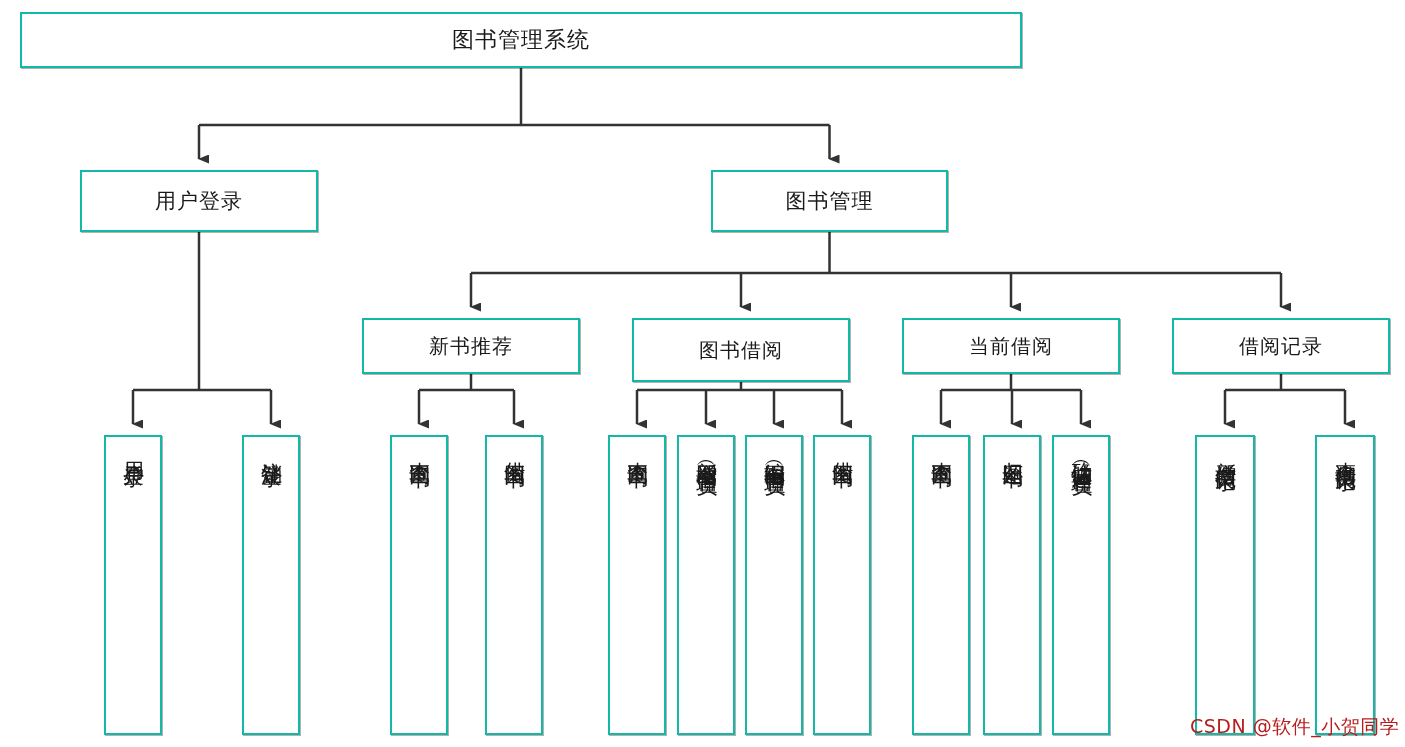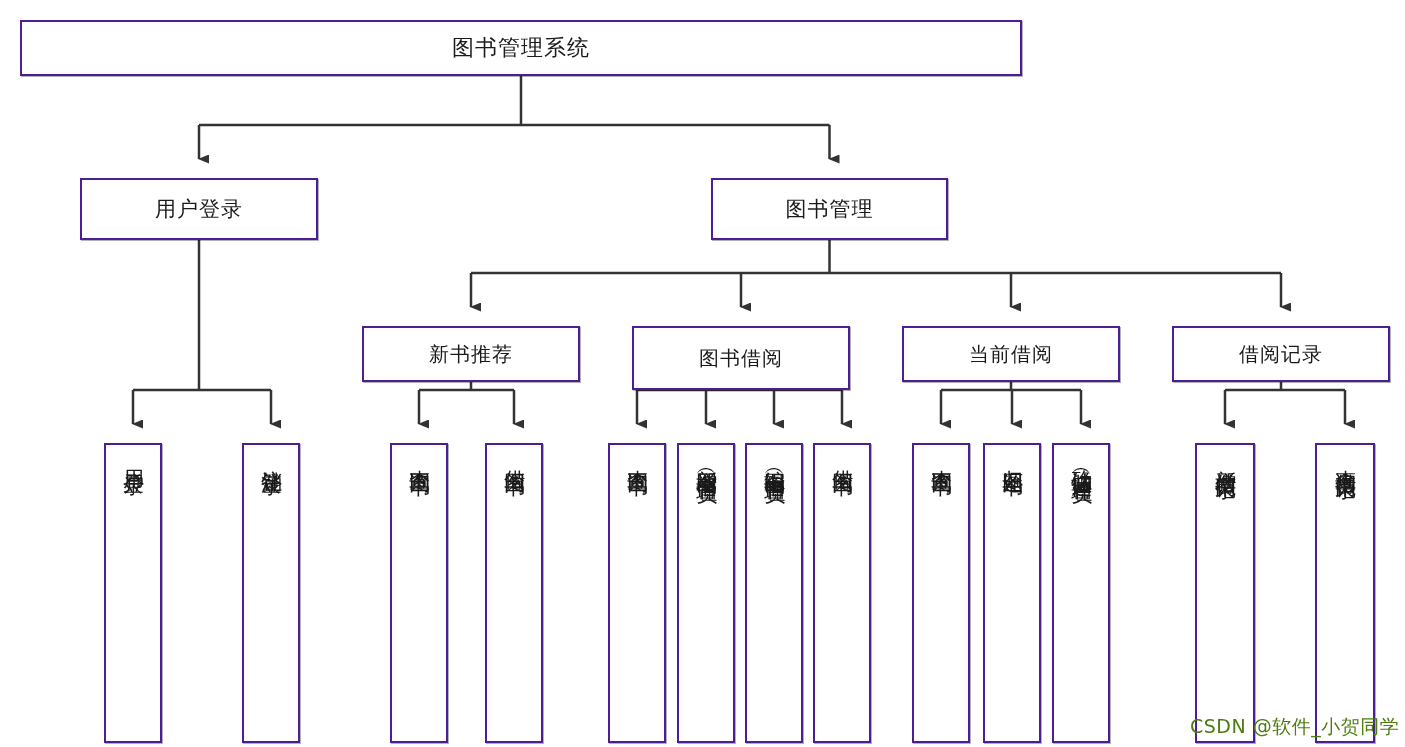--- a/index.html
+++ b/index.html
@@ -23,27 +23,26 @@
     left: 0;
     top: 0;
     width: 1405px;
     height: 747px;
     pointer-events: none;
   }
   .node {
     position: absolute;
     box-sizing: border-box;
     background: #ffffff;
-    border: 2px solid #4c1d95;
+    border: 2px solid #14b8a6;
     box-shadow: 1px 1px 0 rgba(0,0,0,0.30);
     display: flex;
     align-items: center;
     justify-content: center;
     color: #1a1a1a;
-    margin-top: 8px;
   }
   .node-root {
     font-size: 22px;
   }
   .node-l2 {
     font-size: 21px;
   }
   .node-l3 {
     font-size: 20px;
   }
@@ -63,21 +62,21 @@
   }
   .htext {
     white-space: nowrap;
     letter-spacing: 1px;
   }
   #watermark {
     position: absolute;
     left: 1190px;
     top: 714px;
     font-size: 19px;
-    color: #4d7c0f;
+    color: #b91c1c;
     white-space: nowrap;
     letter-spacing: 0.5px;
     font-family: "DejaVu Sans", "Liberation Sans", sans-serif;
   }
 </style>
 </head>
 <body>
 
 <div id="diagram-root">
 

